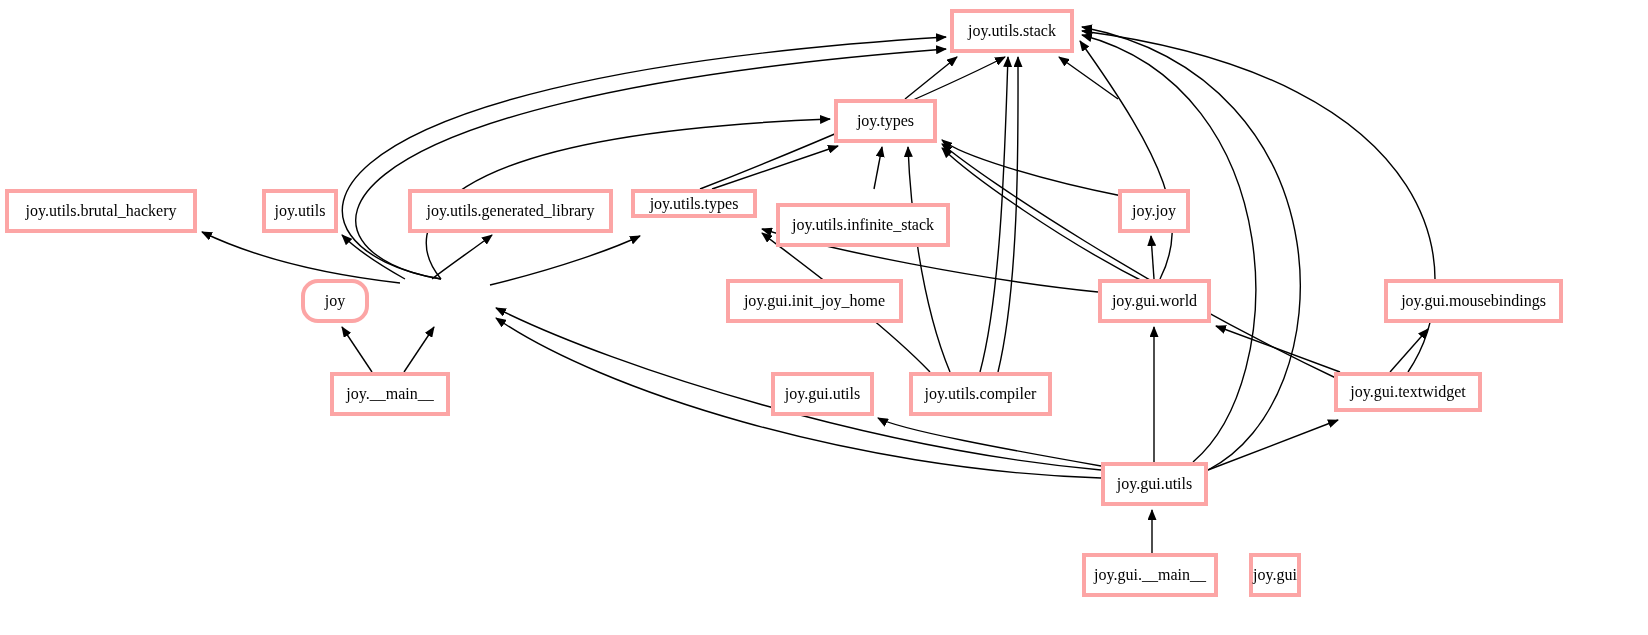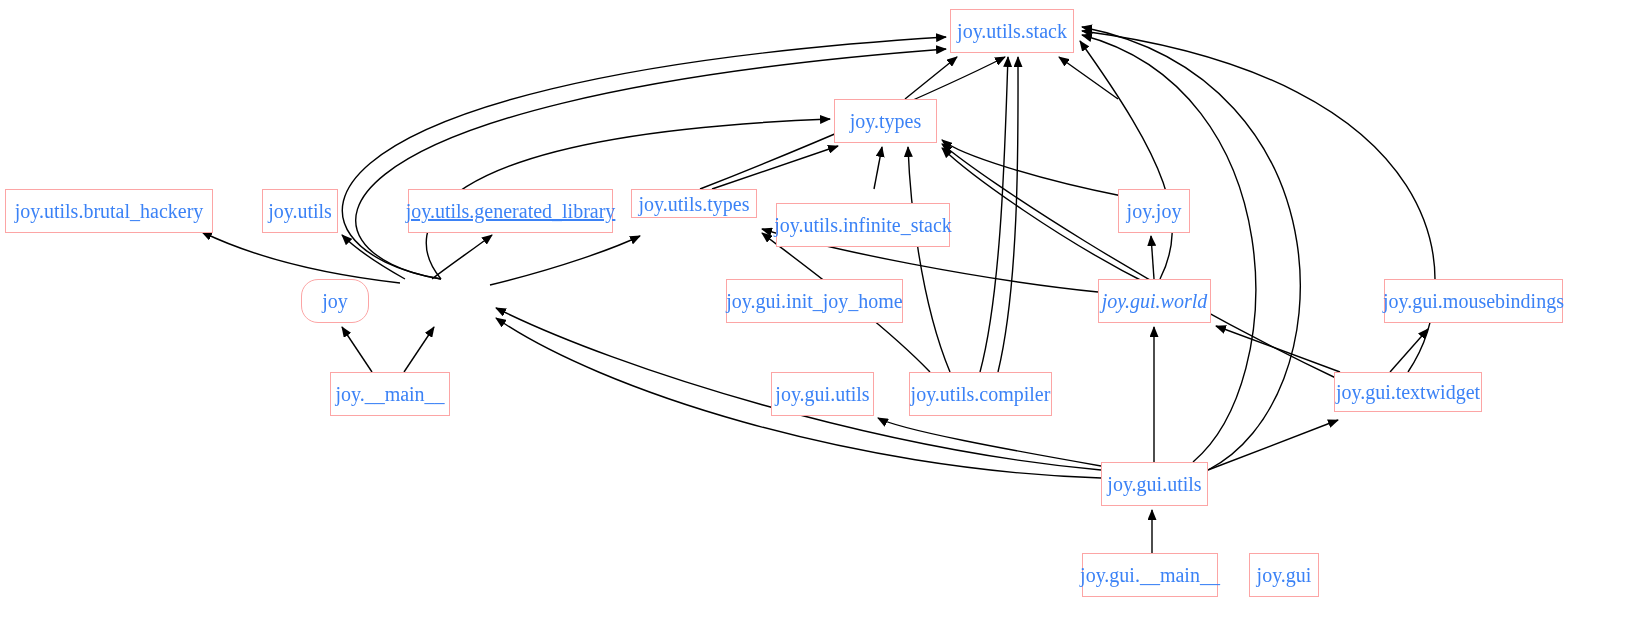--- a/index.html
+++ b/index.html
@@ -1,21 +1,21 @@
 <!DOCTYPE html>
 <html><head>
 <meta charset="utf-8">
 <style>
   html,body{margin:0;padding:0;background:#ffffff;}
   #canvas{position:relative;width:1648px;height:635px;background:#ffffff;
           font-family:"Liberation Serif","DejaVu Serif",serif;}
   svg.edges{position:absolute;left:0;top:0;width:1648px;height:635px;overflow:visible;}
-  .node{position:absolute;box-sizing:border-box;border:1px solid #fca5a5;background:#ffffff;
-        display:flex;align-items:center;justify-content:center;color:#3b82f6;
-        font-size:20px;line-height:1;white-space:nowrap;}
+  .node{position:absolute;box-sizing:border-box;border:4px solid #fca5a5;background:#ffffff;
+        display:flex;align-items:center;justify-content:center;color:#000000;
+        font-size:16px;line-height:1;white-space:nowrap;}
   .node span{pointer-events:none;}
 </style>
 </head>
 <body>
 
 <div id="canvas">
 
   <svg class="edges" viewBox="0 0 1648 635" xmlns="http://www.w3.org/2000/svg">
     <defs>
       <marker id="ah" markerWidth="11" markerHeight="9" refX="10" refY="4.5" orient="auto" markerUnits="userSpaceOnUse">
@@ -65,45 +65,45 @@
       <path d="M1152,553 L1152,510"></path>
     </g>
   </svg>
 
   <div class="node" style="left:950px;top:9px;width:124px;height:44px;">
     <span>joy.utils.stack</span>
   </div>
   <div class="node" style="left:834px;top:99px;width:103px;height:44px;">
     <span>joy.types</span>
   </div>
-  <div class="node" style="left:5px;top:189px;width:208px;height:44px;">
+  <div class="node" style="left:5px;top:189px;width:192px;height:44px;">
     <span>joy.utils.brutal_hackery</span>
   </div>
   <div class="node" style="left:262px;top:189px;width:76px;height:44px;">
     <span>joy.utils</span>
   </div>
-  <div class="node" style="left:408px;top:189px;width:205px;height:44px;text-decoration:underline;">
+  <div class="node" style="left:408px;top:189px;width:205px;height:44px;">
     <span>joy.utils.generated_library</span>
   </div>
   <div class="node" style="left:631px;top:189px;width:126px;height:29px;">
     <span>joy.utils.types</span>
   </div>
   <div class="node" style="left:776px;top:203px;width:174px;height:44px;">
     <span>joy.utils.infinite_stack</span>
   </div>
   <div class="node" style="left:1118px;top:189px;width:72px;height:44px;">
     <span>joy.joy</span>
   </div>
   <div class="node" style="left:301px;top:279px;width:68px;height:44px;border-radius:17px;">
     <span>joy</span>
   </div>
   <div class="node" style="left:726px;top:279px;width:177px;height:44px;">
     <span>joy.gui.init_joy_home</span>
   </div>
-  <div class="node" style="left:1098px;top:279px;width:113px;height:44px;font-style:italic;">
+  <div class="node" style="left:1098px;top:279px;width:113px;height:44px;">
     <span>joy.gui.world</span>
   </div>
   <div class="node" style="left:1384px;top:279px;width:179px;height:44px;">
     <span>joy.gui.mousebindings</span>
   </div>
   <div class="node" style="left:330px;top:372px;width:120px;height:44px;">
     <span>joy.__main__</span>
   </div>
   <div class="node" style="left:771px;top:372px;width:103px;height:44px;">
     <span>joy.gui.utils</span>
@@ -113,17 +113,17 @@
   </div>
   <div class="node" style="left:1334px;top:372px;width:148px;height:40px;">
     <span>joy.gui.textwidget</span>
   </div>
   <div class="node" style="left:1101px;top:462px;width:107px;height:44px;">
     <span>joy.gui.utils</span>
   </div>
   <div class="node" style="left:1082px;top:553px;width:136px;height:44px;">
     <span>joy.gui.__main__</span>
   </div>
-  <div class="node" style="left:1249px;top:553px;width:70px;height:44px;">
+  <div class="node" style="left:1249px;top:553px;width:52px;height:44px;">
     <span>joy.gui</span>
   </div>
 
 </div>
 
 </body></html>

